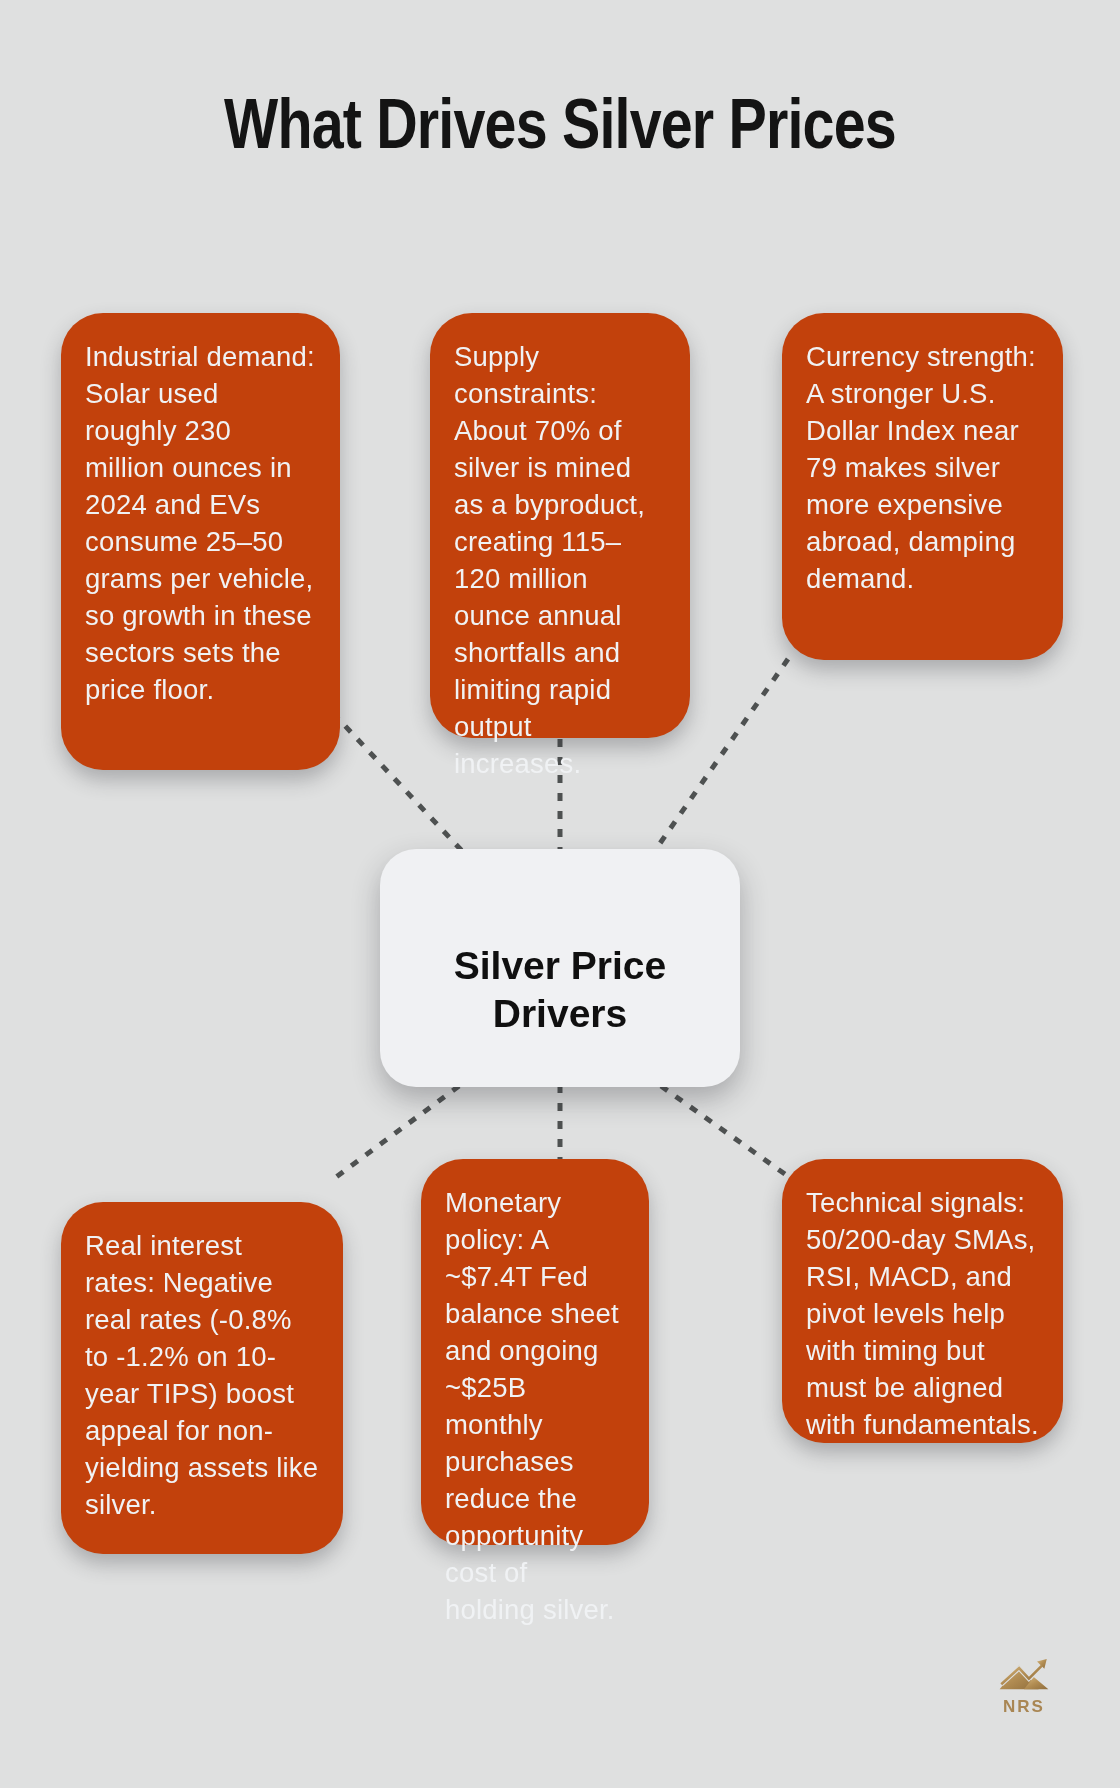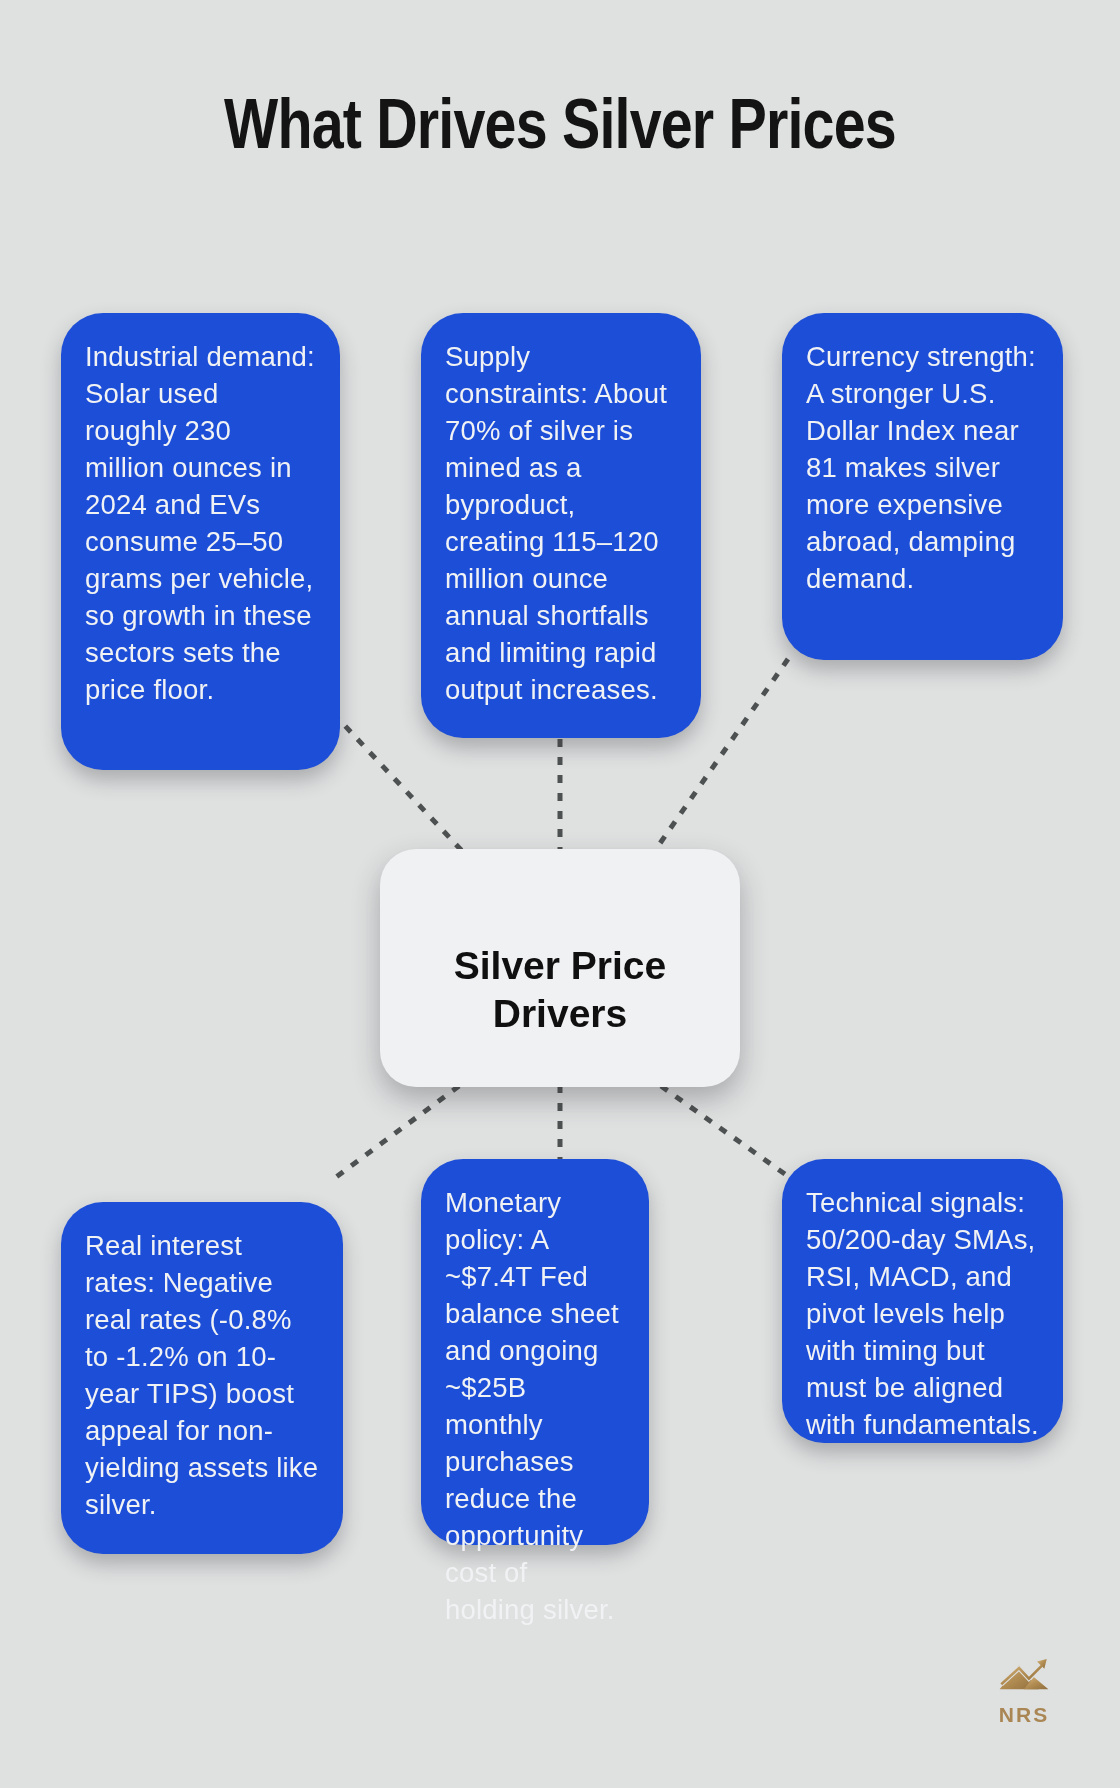--- a/index.html
+++ b/index.html
@@ -34,34 +34,34 @@
     white-space: nowrap;
   }
   .connectors {
     position: absolute;
     top: 0;
     left: 0;
   }
   .card {
     position: absolute;
     box-sizing: border-box;
-    background: #1d4ed8;
+    background: #c2410c;
     border-radius: 42px;
     color: #f0f2f4;
     padding: 25px 24px;
     box-shadow: 0 10px 20px rgba(50,50,55,0.30);
   }
   .card-text {
     margin: 0;
     font-size: 27.5px;
     line-height: 37px;
     letter-spacing: 0.2px;
   }
   .card.tl { left: 61px;  top: 313px;  width: 279px; height: 457px; }
-  .card.tm { left: 421px; top: 313px;  width: 280px; height: 425px; }
+  .card.tm { left: 430px; top: 313px;  width: 260px; height: 425px; }
   .card.tr { left: 782px; top: 313px;  width: 281px; height: 347px; }
   .card.bl { left: 61px;  top: 1158px; width: 282px; height: 352px; margin-top: 44px; }
   .card.bm { left: 421px; top: 1159px; width: 228px; height: 386px; }
   .card.br { left: 782px; top: 1159px; width: 281px; height: 284px; }
   .center-node {
     position: absolute;
     left: 380px;
     top: 849px;
     width: 360px;
     height: 238px;
@@ -87,22 +87,22 @@
     left: 994px;
     top: 1658px;
     width: 60px;
     text-align: center;
   }
   .logo-icon {
     display: block;
     margin: 0 auto;
   }
   .logo-text {
-    margin-top: 12px;
-    font-size: 21px;
+    margin-top: 6px;
+    font-size: 17px;
     font-weight: 700;
     letter-spacing: 2px;
     color: #a98653;
   }
 </style>
 </head>
 <body>
 
 <div class="canvas">
 
@@ -121,21 +121,21 @@
 
   <div class="card tl">
     <p class="card-text">Industrial demand: Solar used roughly 230 million ounces in 2024 and EVs consume 25–50 grams per vehicle, so growth in these sectors sets the price floor.</p>
   </div>
 
   <div class="card tm">
     <p class="card-text">Supply constraints: About 70% of silver is mined as a byproduct, creating 115–120 million ounce annual shortfalls and limiting rapid output increases.</p>
   </div>
 
   <div class="card tr">
-    <p class="card-text">Currency strength: A stronger U.S. Dollar Index near 81 makes silver more expensive abroad, damping demand.</p>
+    <p class="card-text">Currency strength: A stronger U.S. Dollar Index near 79 makes silver more expensive abroad, damping demand.</p>
   </div>
 
   <div class="card bl">
     <p class="card-text">Real interest rates: Negative real rates (-0.8% to -1.2% on 10-year TIPS) boost appeal for non-yielding assets like silver.</p>
   </div>
 
   <div class="card bm">
     <p class="card-text">Monetary policy: A ~$7.4T Fed balance sheet and ongoing ~$25B monthly purchases reduce the opportunity cost of holding silver.</p>
   </div>
 

